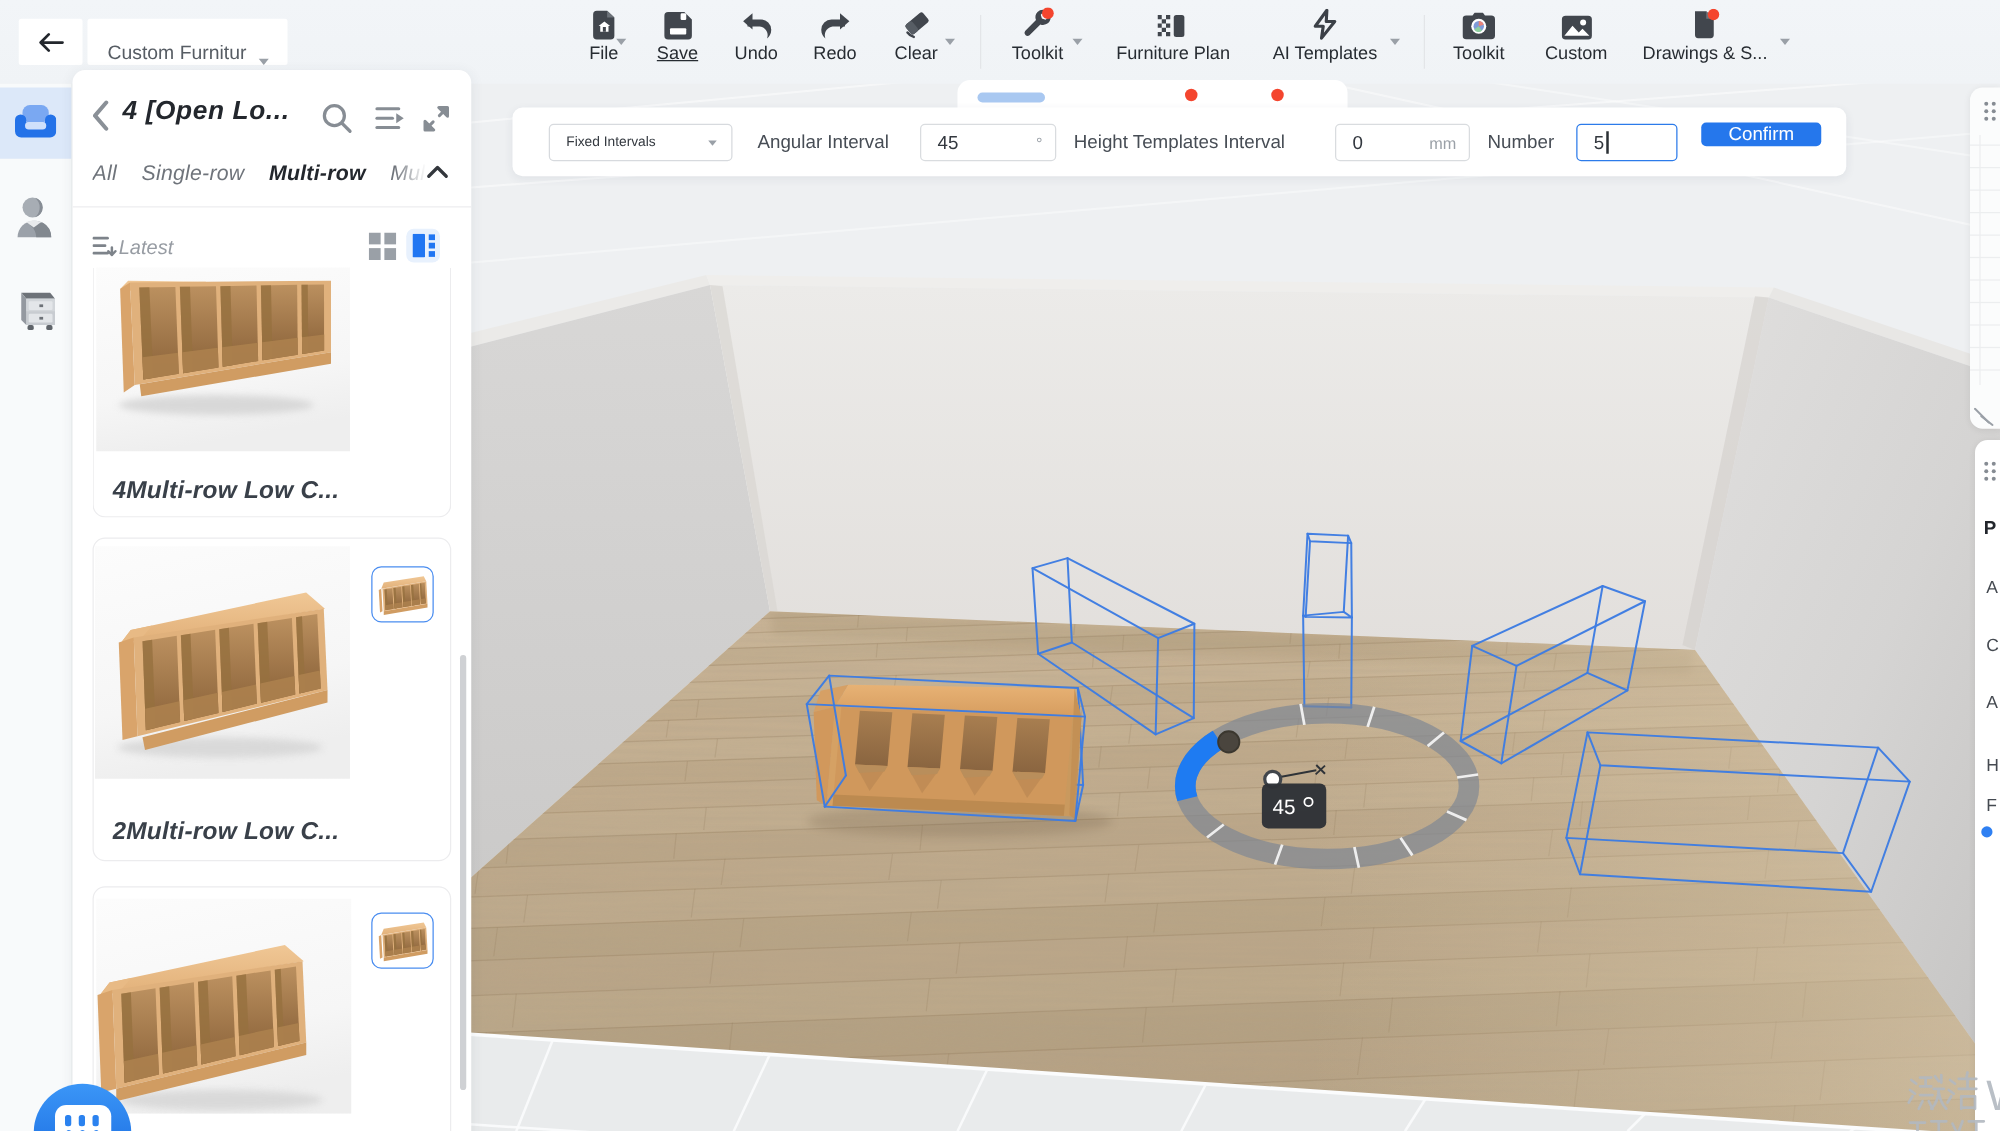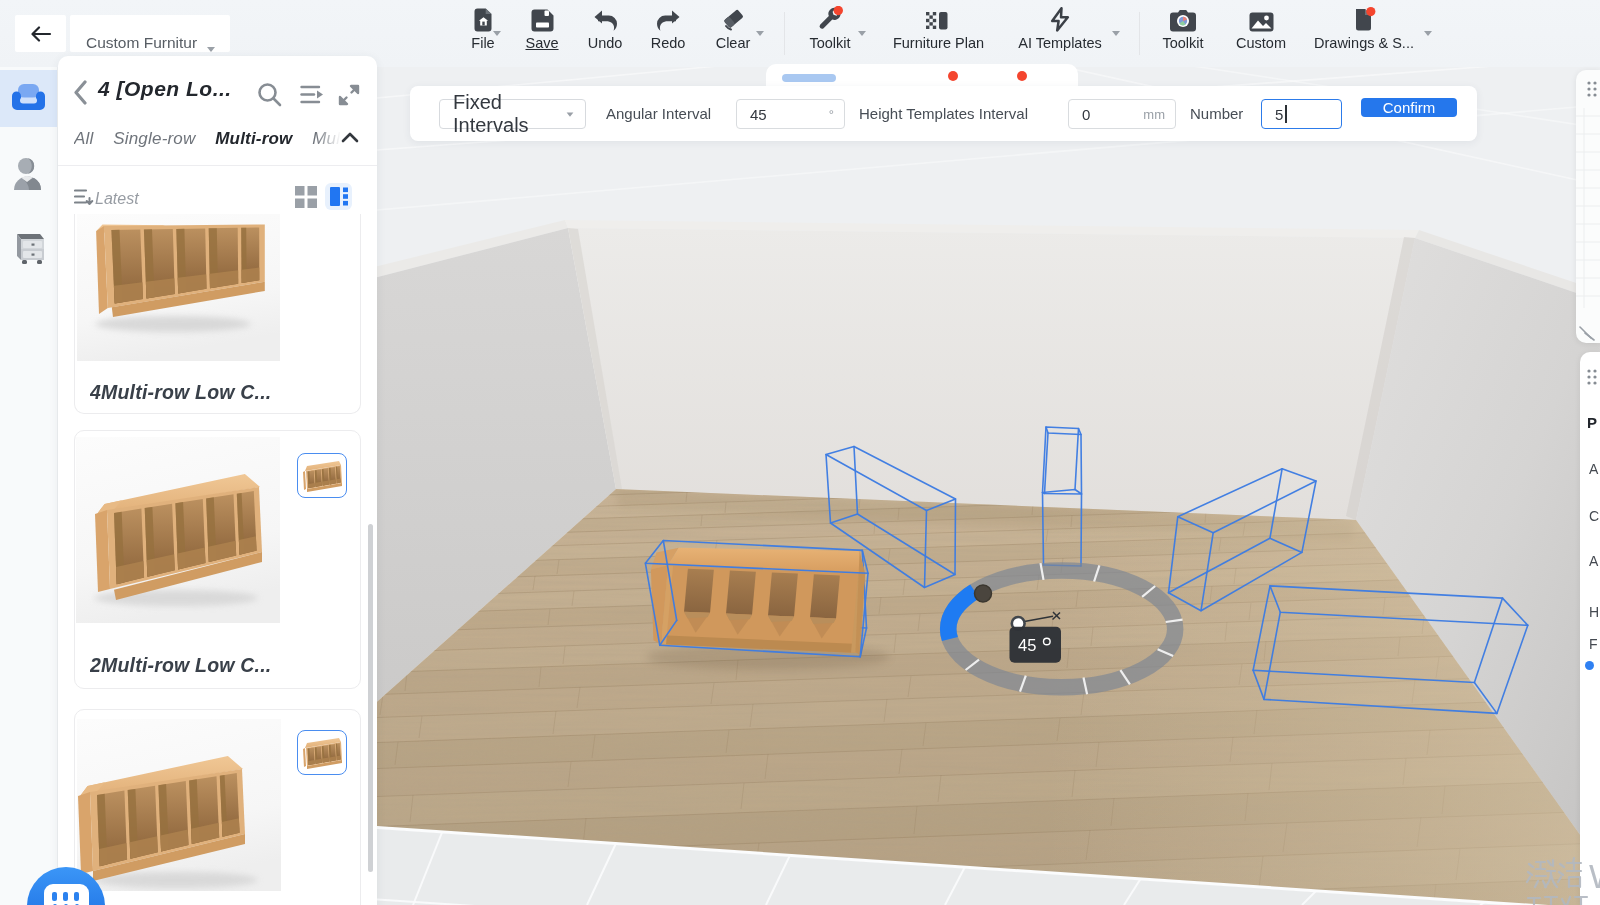--- a/index.html
+++ b/index.html
@@ -22,21 +22,21 @@
   .reddot { position:absolute; width:10px; height:10px; border-radius:50%; background:#f4452e; }
   
   .popup { position:absolute; left:766px; top:64px; width:312px; height:26px; background:#fff; border-radius:10px 10px 0 0; }
   .popup .bar { position:absolute; left:16px; top:10px; width:54px; height:8px; border-radius:4px; background:#a9c8f1; }
   .popup .rd1 { left:182px; top:7px; }
   .popup .rd2 { left:251px; top:7px; }
   
   .toolbar2 { position:absolute; left:410px; top:86px; width:1067px; height:55px; background:#fff; border-radius:8px;
     box-shadow:0 2px 8px rgba(40,60,90,.07); display:flex; align-items:center; font-size:15px; color:#40454c; }
   .t2sel { position:absolute; left:29px; top:13px; width:147px; height:30px; border:1px solid #d7dade; border-radius:4px;
-    display:flex; align-items:center; justify-content:space-between; padding:0 11px 0 13px; color:#33383f; font-size:20px; }
+    display:flex; align-items:center; justify-content:space-between; padding:0 11px 0 13px; color:#33383f; font-size:11px; }
   .t2lab { position:absolute; top:0; height:55px; display:flex; align-items:center; color:#474d55; }
   .t2inp { position:absolute; top:13px; height:30px; border:1px solid #d9dcdf; border-radius:4px; background:#fff;
     display:flex; align-items:center; justify-content:space-between; color:#33383f; padding:0 10px 0 13px; }
   .t2inp .sfx { color:#9aa0a7; font-size:13px; }
   .confirm { position:absolute; left:951px; top:12px; width:96px; height:19px; background:#2577ec; border-radius:4px;
     color:#fff; font-size:15px; display:flex; align-items:center; justify-content:center; }
   
   .sidebar { position:absolute; left:0; top:67px; width:57px; height:838px; background:#f8fafb; }
   .sb-hl { position:absolute; left:0; top:3px; width:57px; height:57px; background:#dce8f9; }
   

